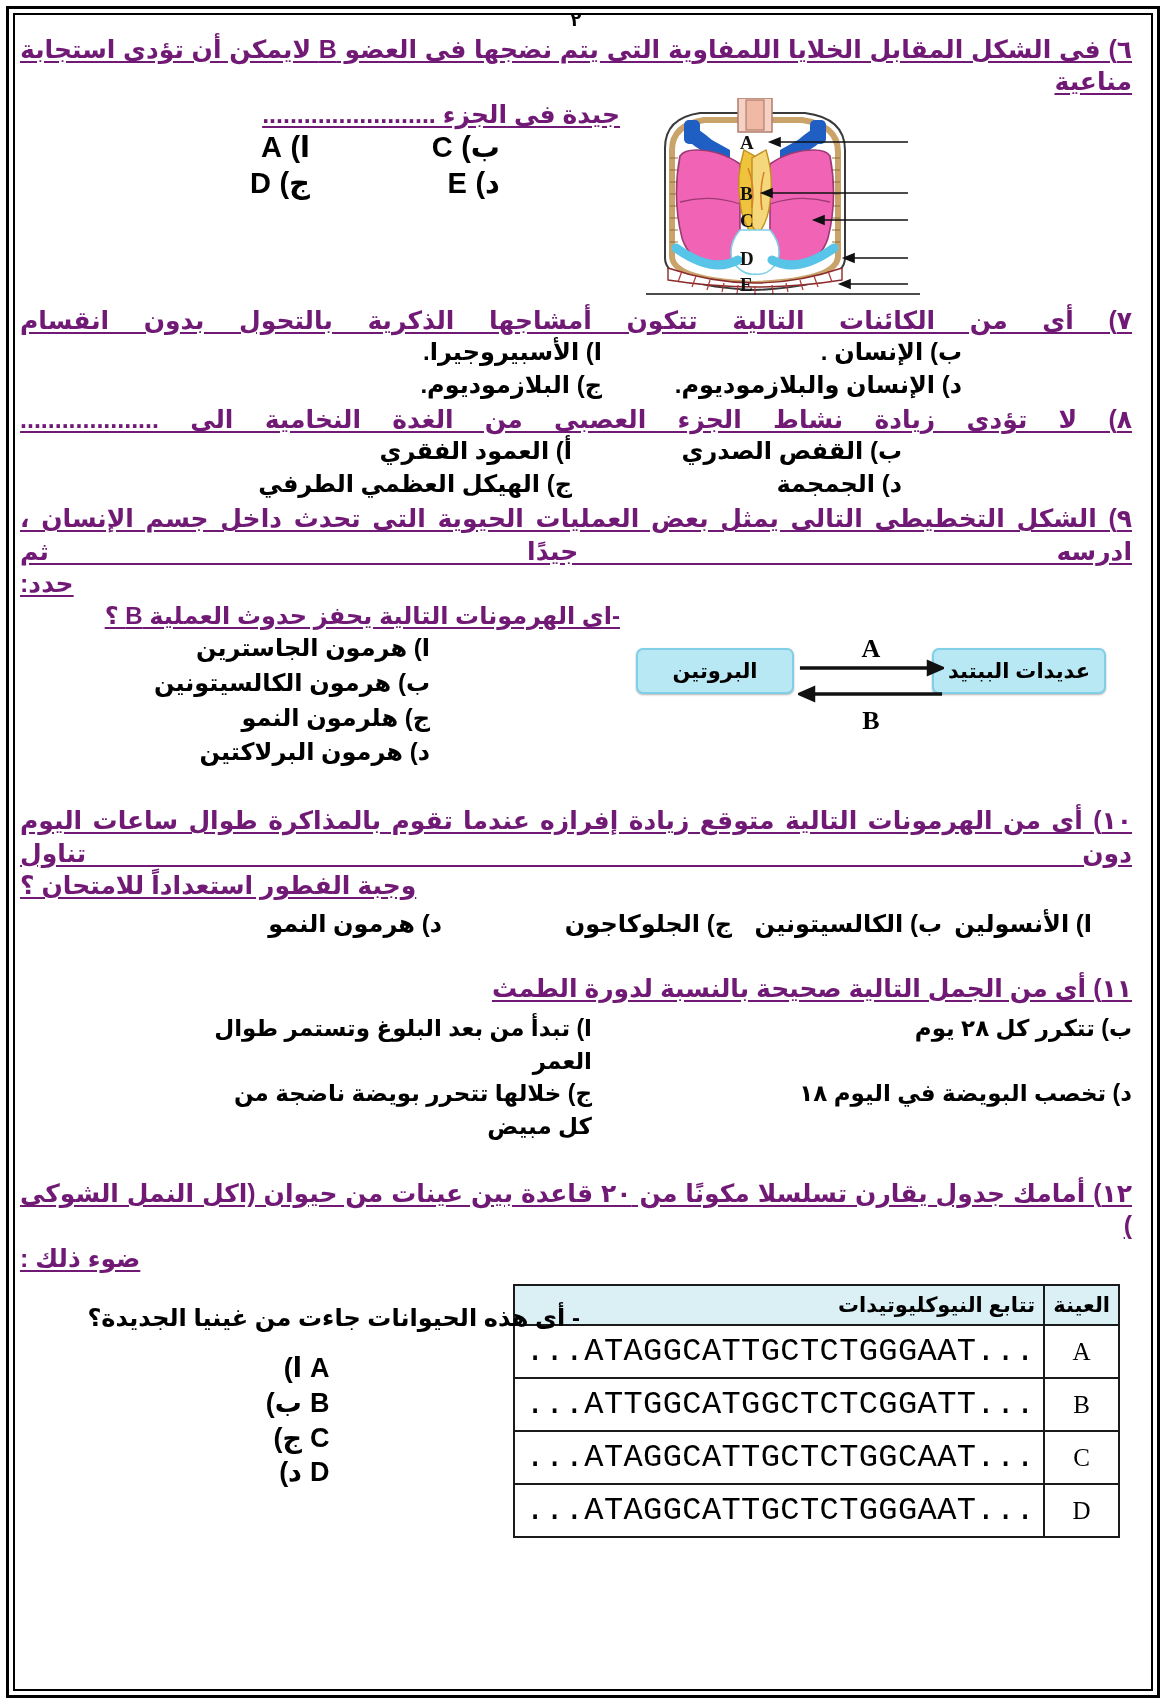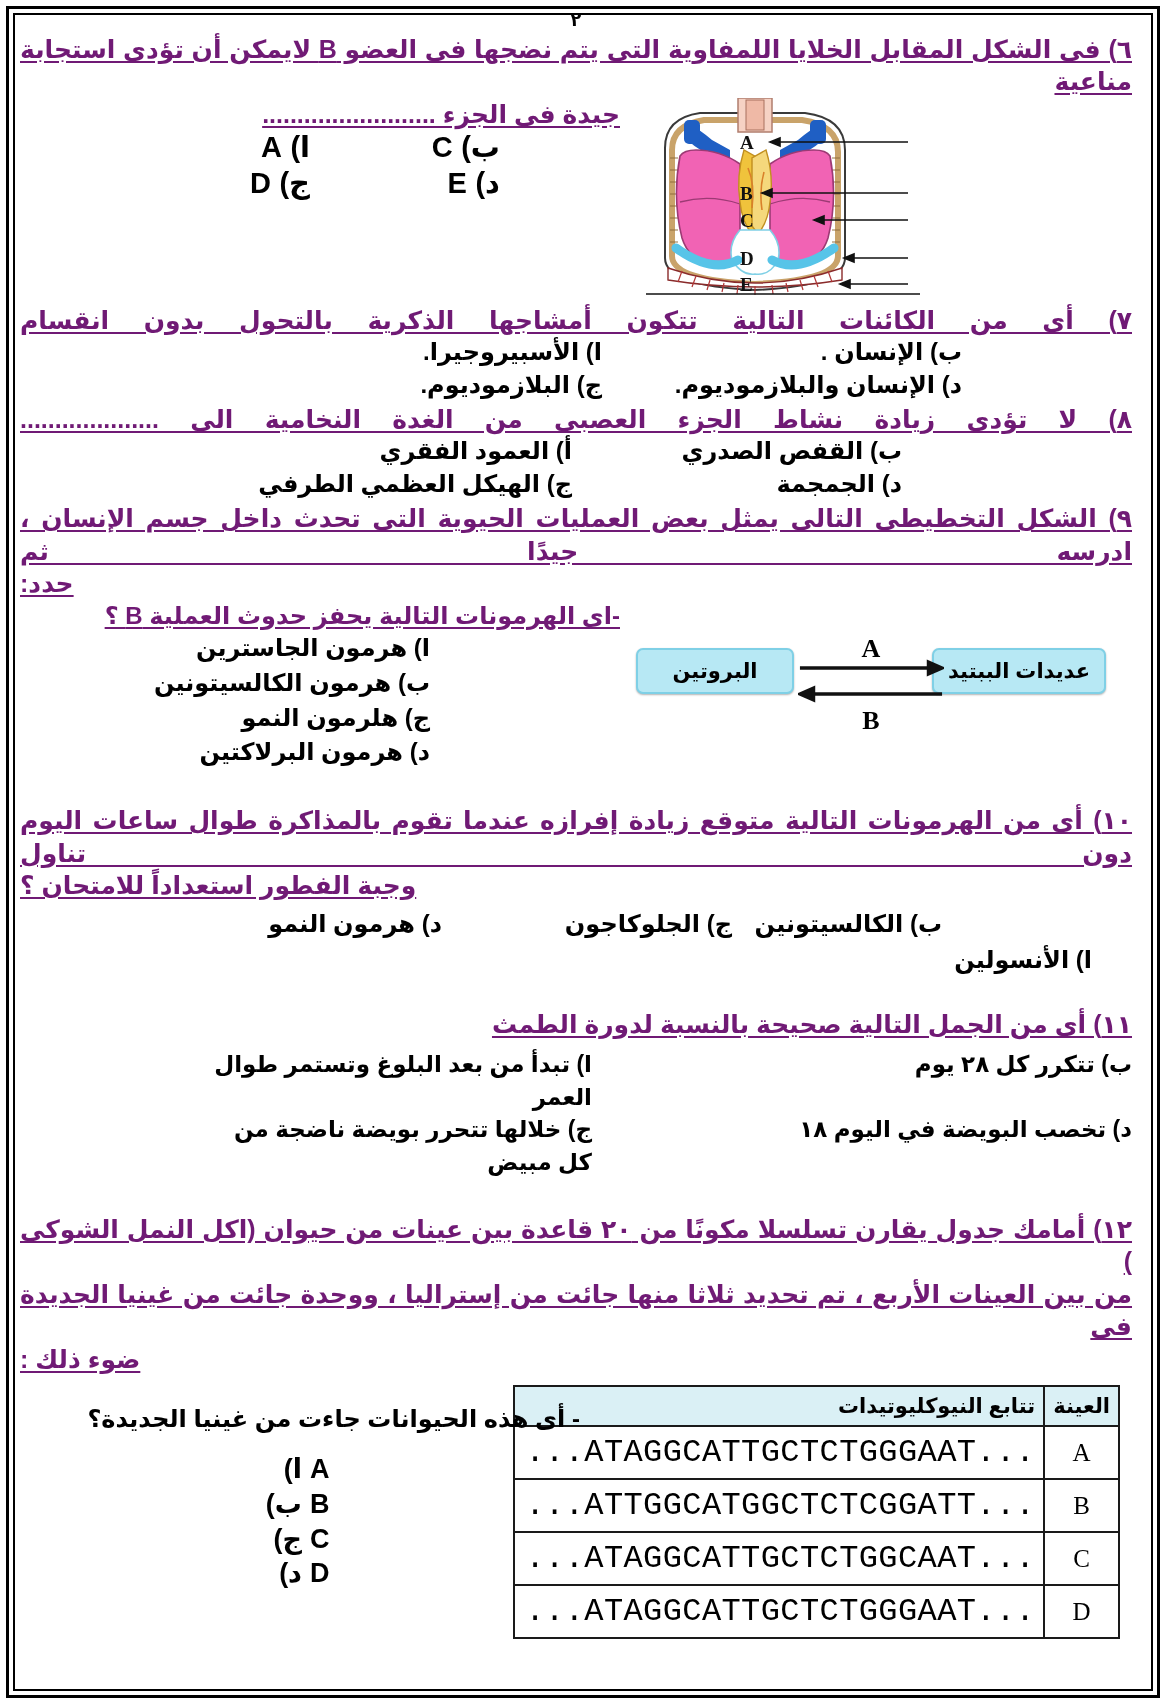--- a/index.html
+++ b/index.html
@@ -187,21 +187,21 @@
   .q10-opts {
     display: flex;
     flex-direction: row;
     font-size: 24px;
     font-weight: bold;
     justify-content: flex-start;
     padding-right: 40px;
     gap: 0;
   }
   .q10-opts .cell { white-space: nowrap; }
-  .q10-opts .c1 { width: 150px; margin-top: 36px; }
+  .q10-opts .c1 { width: 150px; }
   .q10-opts .c2 { width: 210px; }
   .q10-opts .c3 { width: 290px; }
   .q10-opts .c4 { width: 200px; }
 
   
   .q11-opts { font-size: 23px; font-weight: bold; line-height: 1.42; }
   .q11-opts .line { display: flex; }
   .q11-opts .col-a { width: 500px; padding-right: 120px; }
   .q11-opts .col-b { width: 420px; }
 
@@ -553,21 +553,20 @@
           <span>خلالها تتحرر بويضة ناضجة من كل مبيض</span>
         </span>
       </div>
     </div>
   </div>
 
   <div class="spacer-lg"></div>
 
   <div>
     <div class="q-stem">١٢) أمامك جدول  يقارن تسلسلا مكونًا من ٢٠ قاعدة بين عينات من حيوان (اكل النمل الشوكى )</div>
-    <div class="q-stem">من بين العينات الأربع ، تم تحديد ثلاثا منها جائت من إستراليا ، ووحدة جائت من غينيا الجديدة فى</div>
     <div class="q-stem tail">ضوء ذلك :</div>
 
     <div class="q12-body">
       <div class="q12-right">
         <div class="q12-sub">- أى هذه الحيوانات جاءت من غينيا الجديدة؟</div>
         <div class="spacer-md"></div>
         <div class="q12-opts">
           <div class="opt-line">
             <span class="latin">A</span>
             <span>ا)</span>

